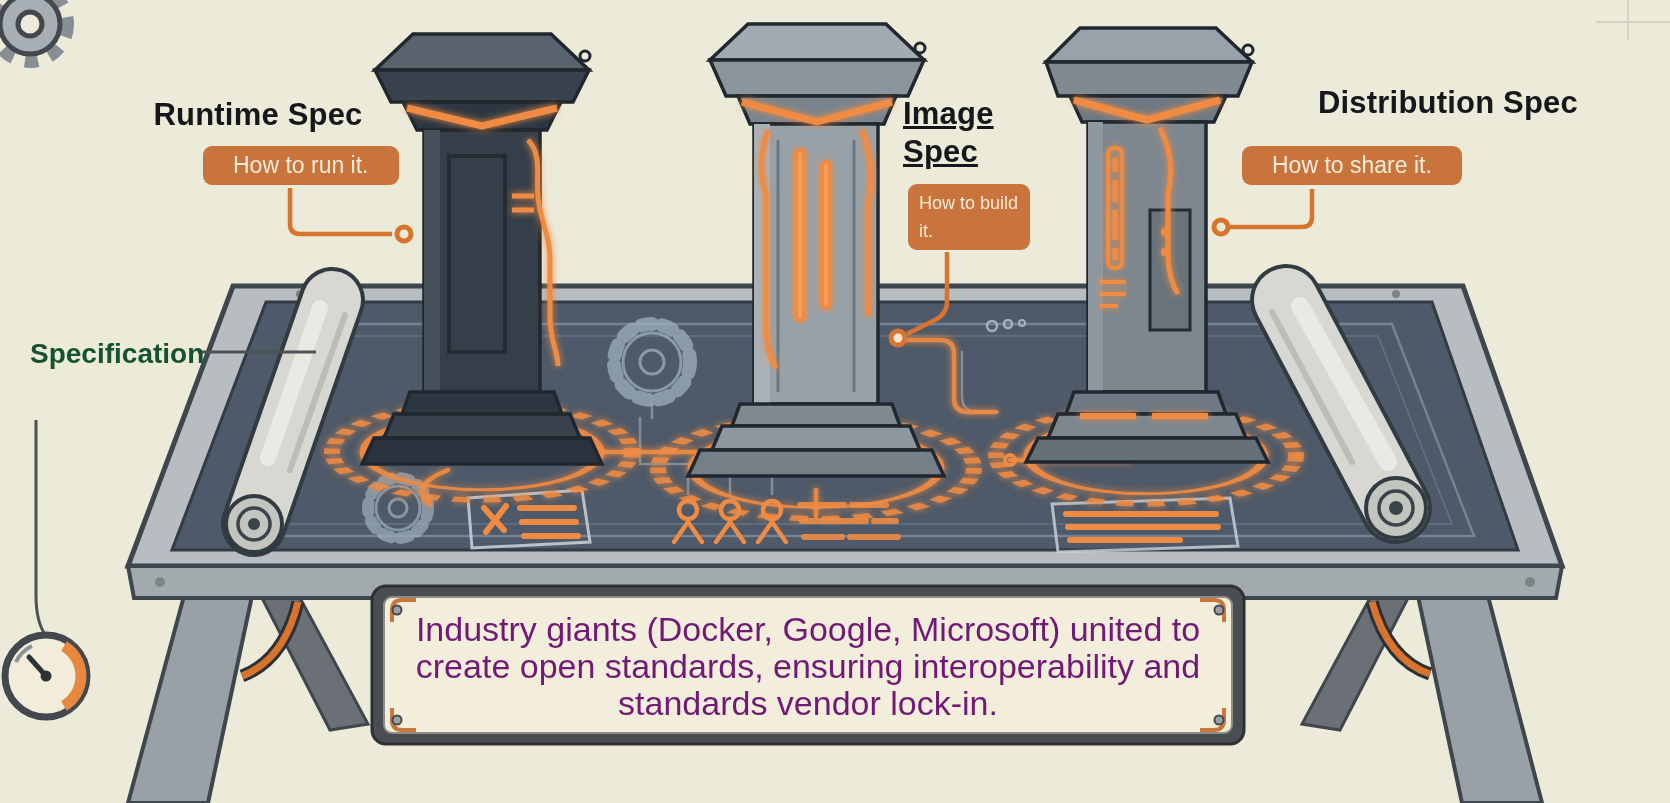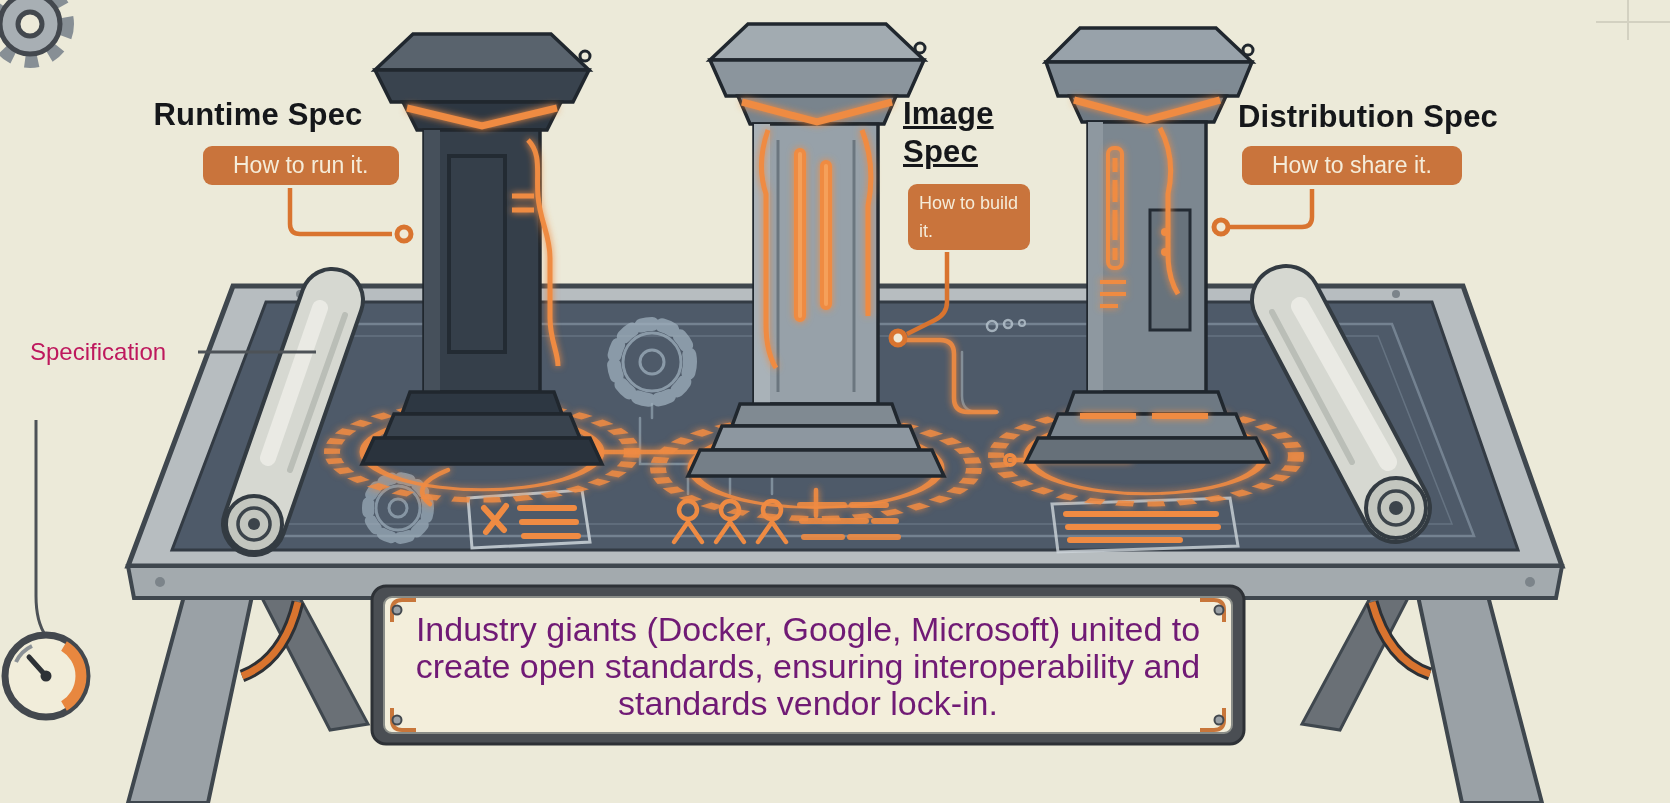--- a/index.html
+++ b/index.html
@@ -8,31 +8,31 @@
     background: var(--background,#ecead9);
     font-family: "Liberation Sans", sans-serif;
     overflow:hidden;
   }
   .scene { position:relative; width:1670px; height:803px; background:var(--background,#ecead9); overflow:hidden; }
   .illustration { position:absolute; left:0; top:0; }
 
   .spec-title { position:absolute; font-weight:800; color:#15171a; font-size:31px; line-height:38px; letter-spacing:.2px; }
   .title-runtime { left:120px; top:96px; width:276px; text-align:center; }
   .title-image { left:903px; top:95px; width:145px; text-align:left;text-decoration:underline; }
-  .title-distribution { left:1238px; top:98px; width:340px; text-align:left; }
+  .title-distribution { left:1238px; top:84px; width:340px; text-align:right; }
 
   .badge {
     position:absolute; background:var(--accent,#c9743c); color:var(--badge-text,#f5ecd9);
     border-radius:9px; font-size:23px; line-height:29px; padding:5px 30px;
   }
   .badge-runtime { left:203px; top:146px; white-space:nowrap; }
   .badge-image { left:908px; top:184px; width:122px; padding:5px 11px; font-size:18px; line-height:28px; white-space:normal; }
   .badge-distribution { left:1242px; top:146px; white-space:nowrap; }
 
-  .spec-label { position:absolute; left:30px; top:338px; font-size:24px; font-weight:400; color:#be185d; }
+  .spec-label { position:absolute; left:30px; top:338px; font-size:28px; font-weight:700; color:#14532d; }
 
   .caption-text { position:absolute; left:402px; top:611px; width:812px; text-align:center;
     font-size:34px; line-height:37px; color:#701a75; }
 </style>
 </head>
 <body>
 
 <div class="scene">
 
 <svg class="illustration" width="1670" height="803" viewBox="0 0 1670 803" xmlns="http://www.w3.org/2000/svg">

